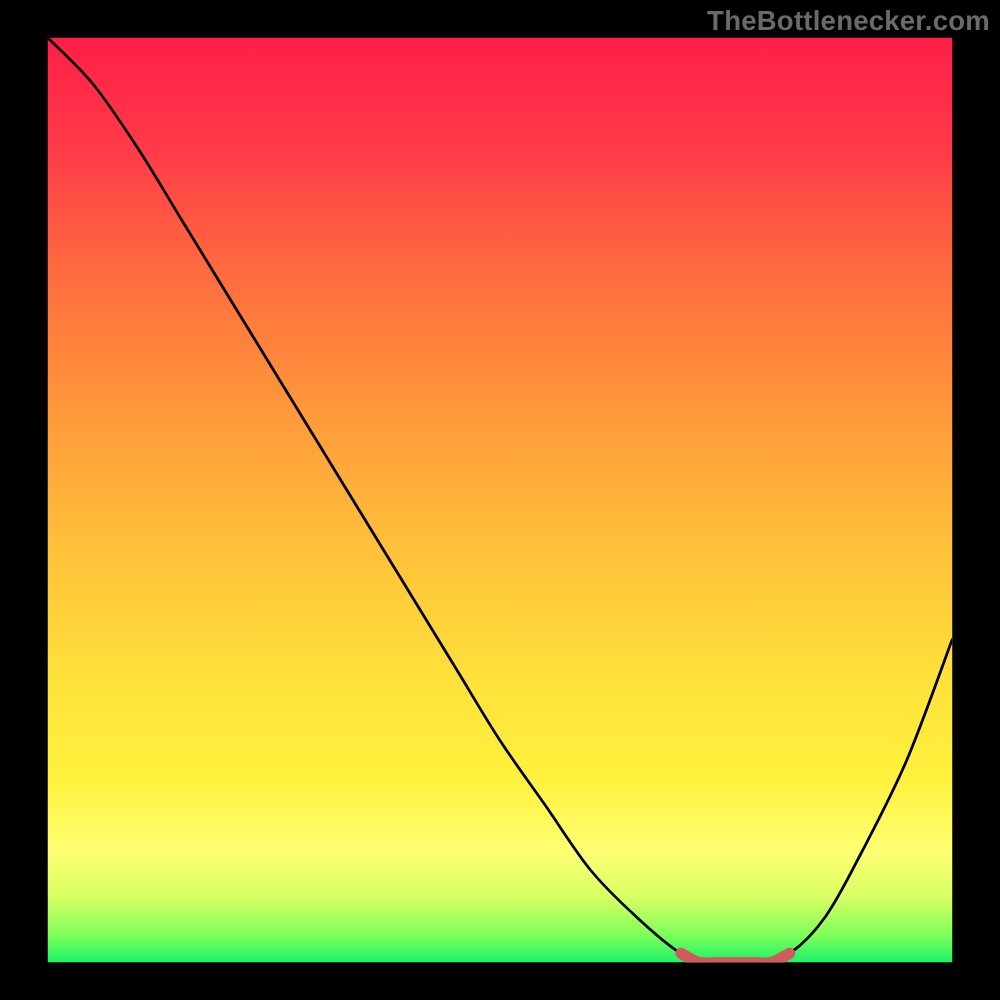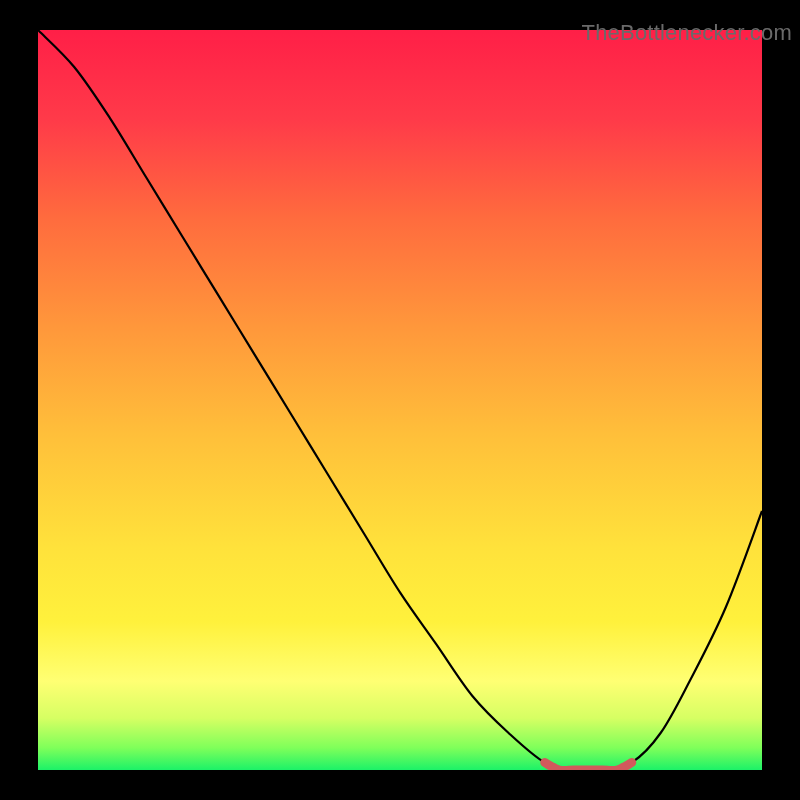--- a/index.html
+++ b/index.html
@@ -15,25 +15,24 @@
     position: relative;
     width: 800px;
     height: 800px;
   }
   .watermark {
     position: absolute;
     top: 4px;
     right: 8px;
     color: #6a6a6a;
     font-size: 22px;
-    font-weight: 400;
+    font-weight: 700;
     letter-spacing: 0.2px;
     z-index: 10;
     user-select: none;
-    margin-top: 16px;
   }
   .plot-area {
     position: absolute;
     left: 38px;
     top: 30px;
     width: 724px;
     height: 740px;
   }
   .gradient {
     position: absolute;

